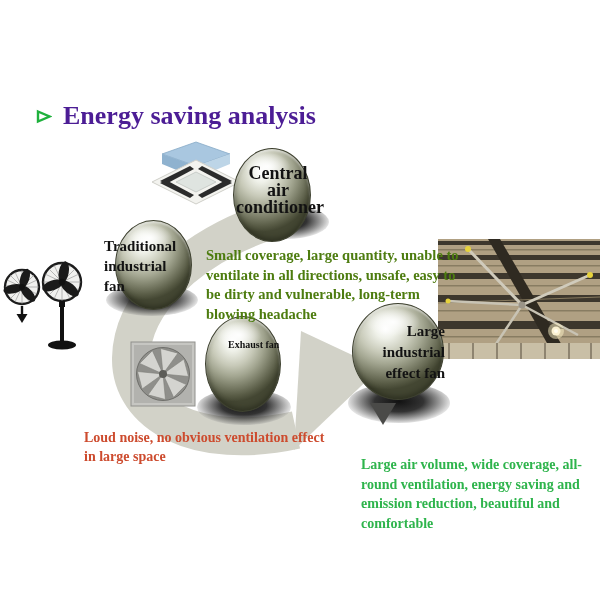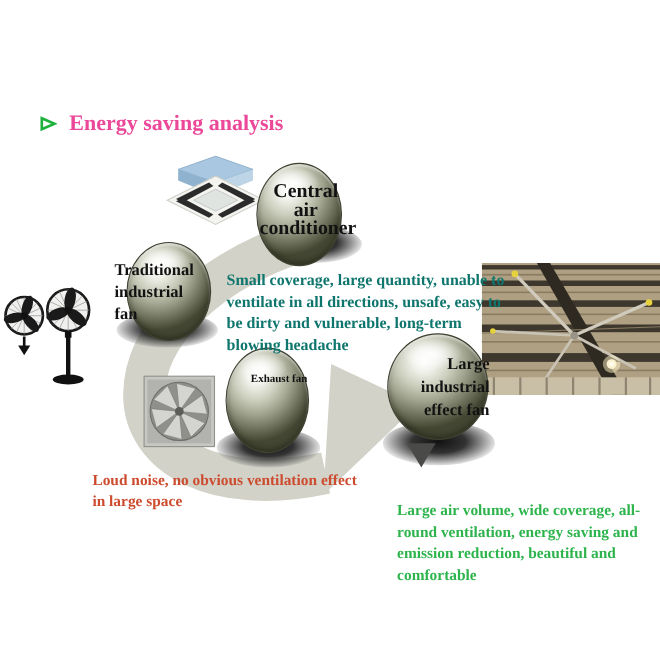--- a/index.html
+++ b/index.html
@@ -4,21 +4,21 @@
 <style>
   html,body { margin:0; padding:0; background:#ffffff; }
   .slide {
     position:relative; width:600px; height:600px; background:#ffffff;
     overflow:hidden;
     font-family:"Liberation Serif","DejaVu Serif",serif; font-weight:bold;
   }
 
   
   .title { position:absolute; left:36px; top:101px; display:flex; align-items:center; gap:11px; z-index:6; }
-  .title-text { font-size:20px; color:#ec4899; }
+  .title-text { font-size:26px; color:#4c1d95; }
 
   
   .swoosh { position:absolute; left:0; top:0; z-index:1; }
 
   
   .sphere {
     position:absolute; border-radius:50%; z-index:3;
     background: radial-gradient(ellipse 72% 64% at 36% 26%,
       #ffffff 0%, #eff1e9 16%, #c8cab9 40%, #a3a691 58%, #7e816b 74%, #595c46 90%, #434632 100%);
     border:1px solid #3e4130;
@@ -38,21 +38,21 @@
   
   .node-label { position:absolute; color:#121212; z-index:5; }
   .lbl-central { left:236px; top:165px; width:84px; text-align:center; font-size:18px; line-height:17px; }
   .lbl-traditional { left:104px; top:236px; font-size:15px; line-height:20px; text-align:left; }
   .lbl-exhaust { left:228px; top:339px; font-size:10px; white-space:nowrap; }
   .lbl-ceiling { left:351px; top:321px; width:94px; text-align:right; font-size:15px; line-height:21px; }
 
   
   .ann { position:absolute; z-index:6; }
   .ann-central { left:337px; top:148px; width:182px; font-size:13.5px; line-height:17px; color:#cd4b2e; }
-  .ann-traditional { left:206px; top:246px; width:254px; font-size:14.5px; line-height:19.5px; color:#0f766e; }
+  .ann-traditional { left:206px; top:246px; width:254px; font-size:14.5px; line-height:19.5px; color:#4d7c0f; }
   .ann-exhaust { left:84px; top:428px; width:242px; font-size:14px; line-height:19px; color:#cd4b2e; }
   .ann-ceiling { left:361px; top:419px; width:236px; font-size:14px; line-height:19.5px; color:#2eb44c;margin-top:36px; }
 
   
   .illus { position:absolute; z-index:2; }
   .illus-ac { left:150px; top:140px; }
   .illus-fans { left:2px; top:252px; }
   .illus-exhaust { left:130px; top:341px; }
   .illus-photo { left:438px; top:239px; }
 

